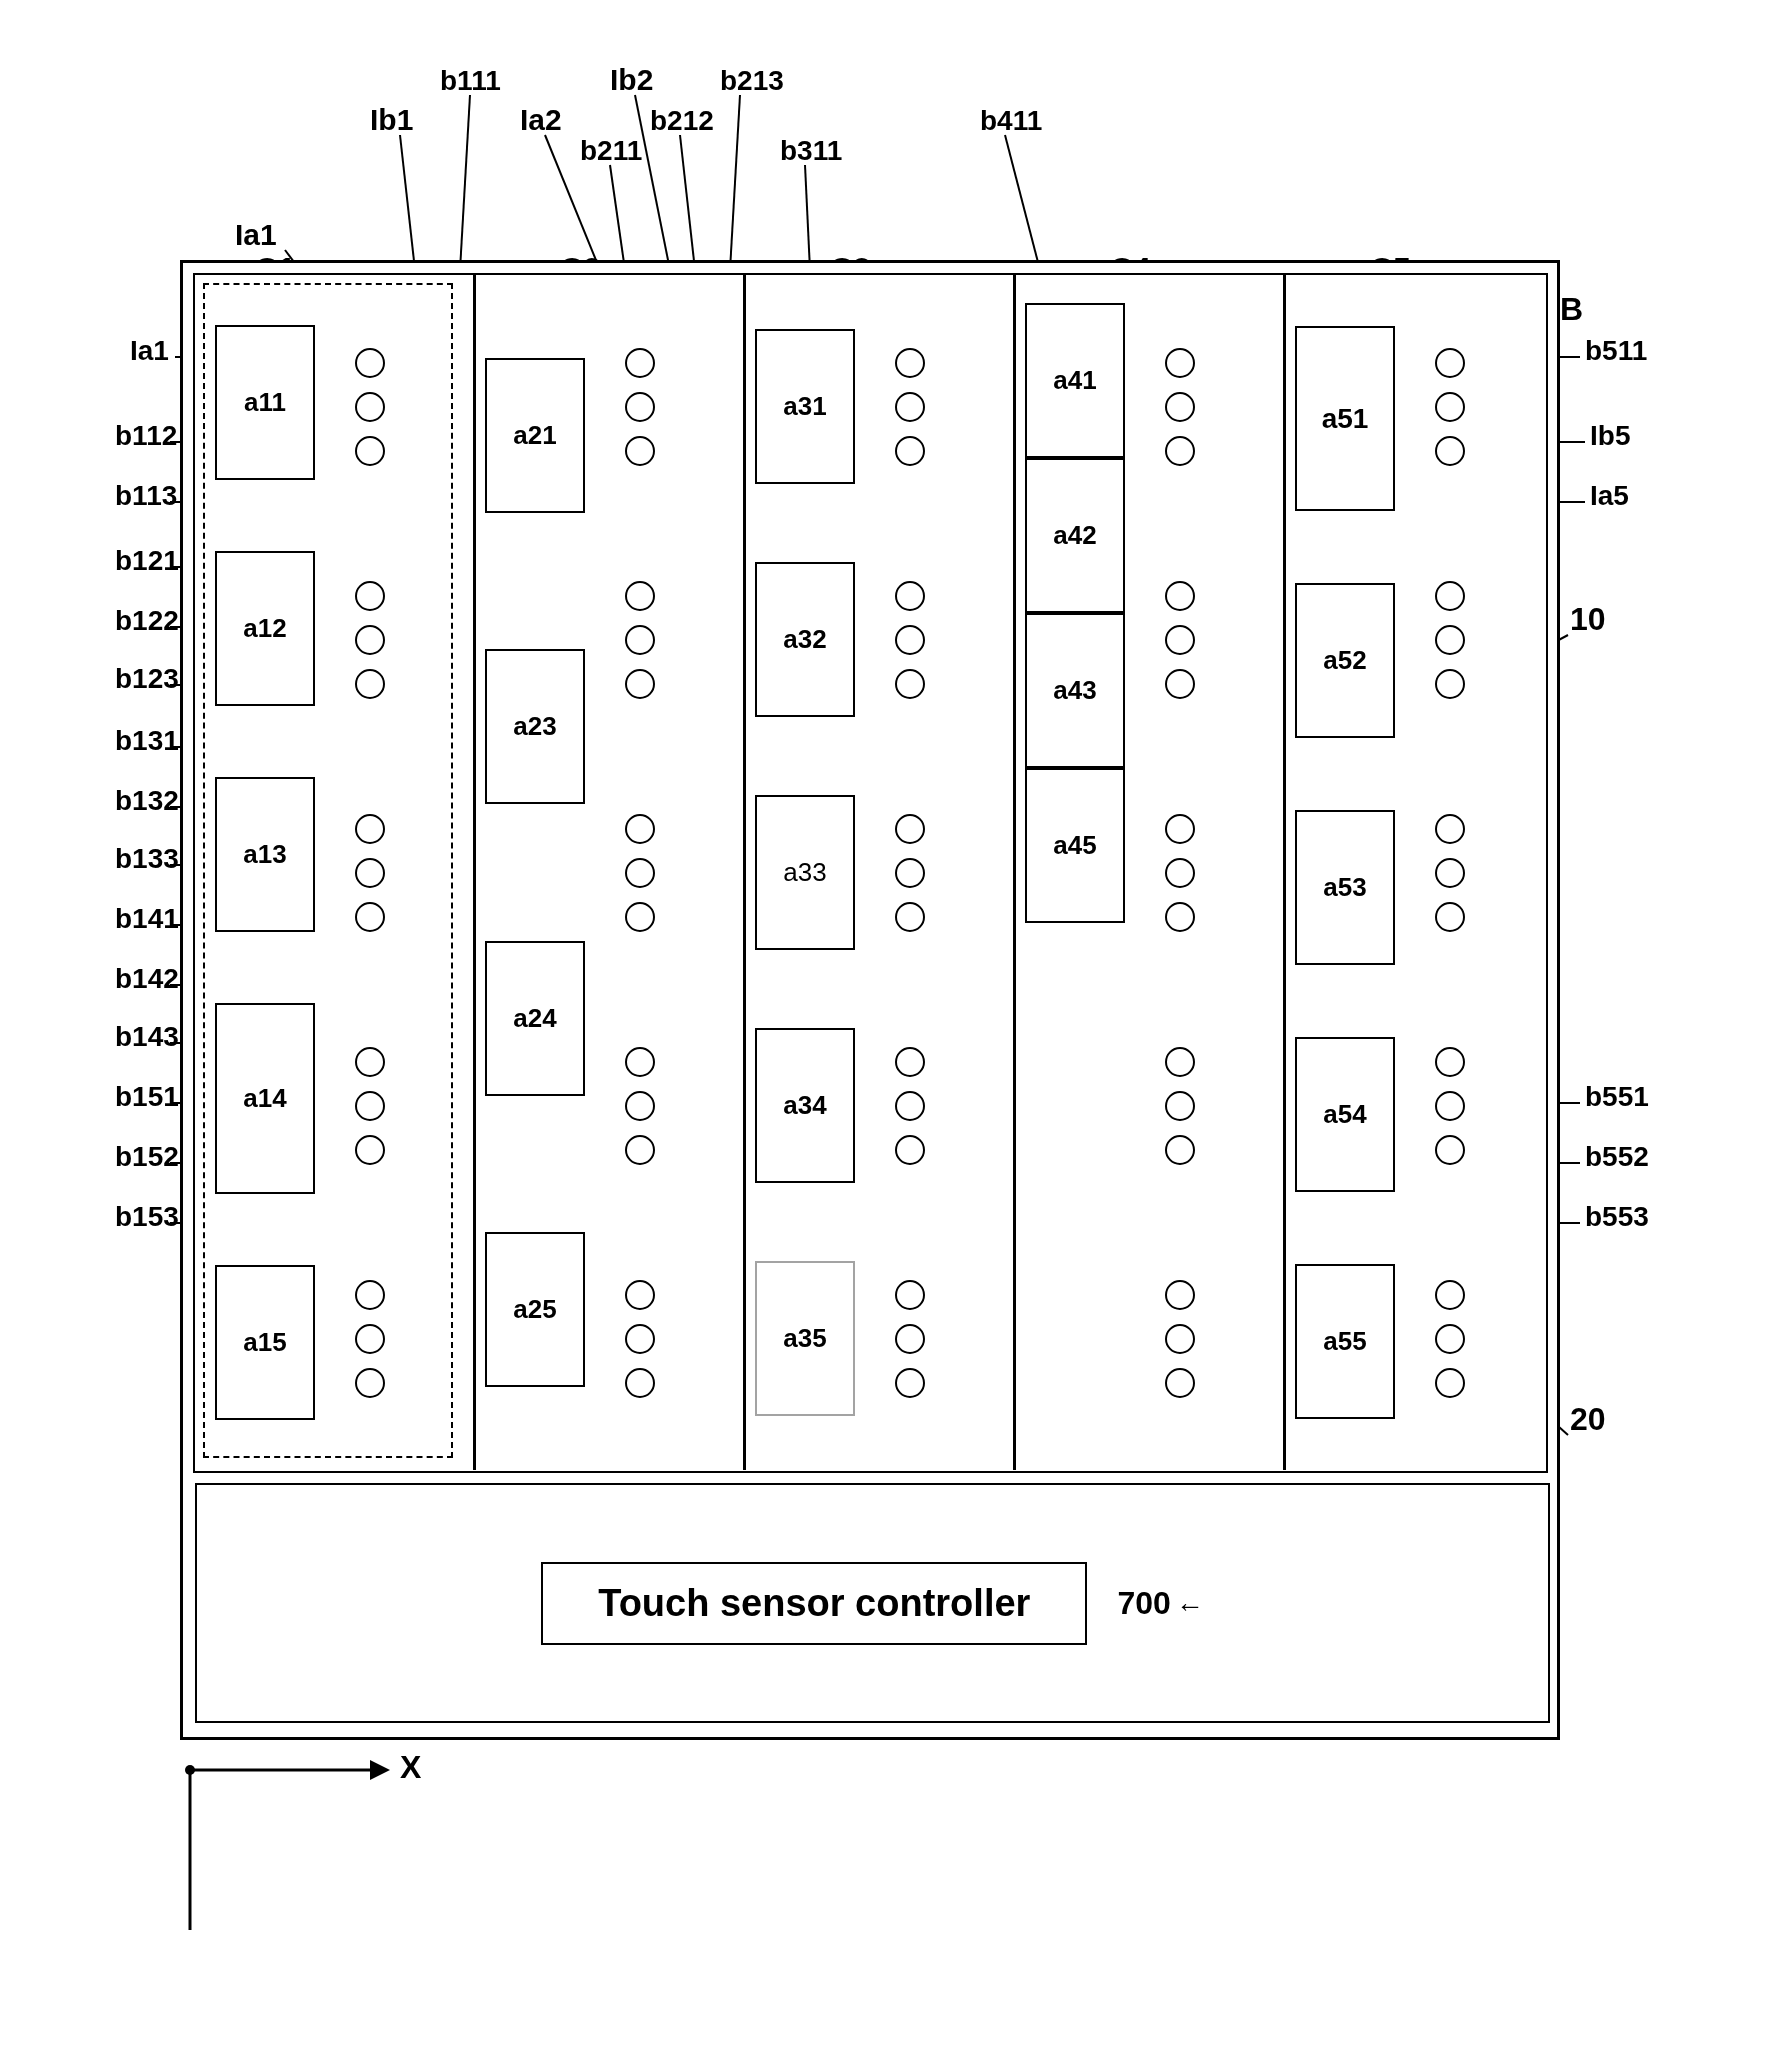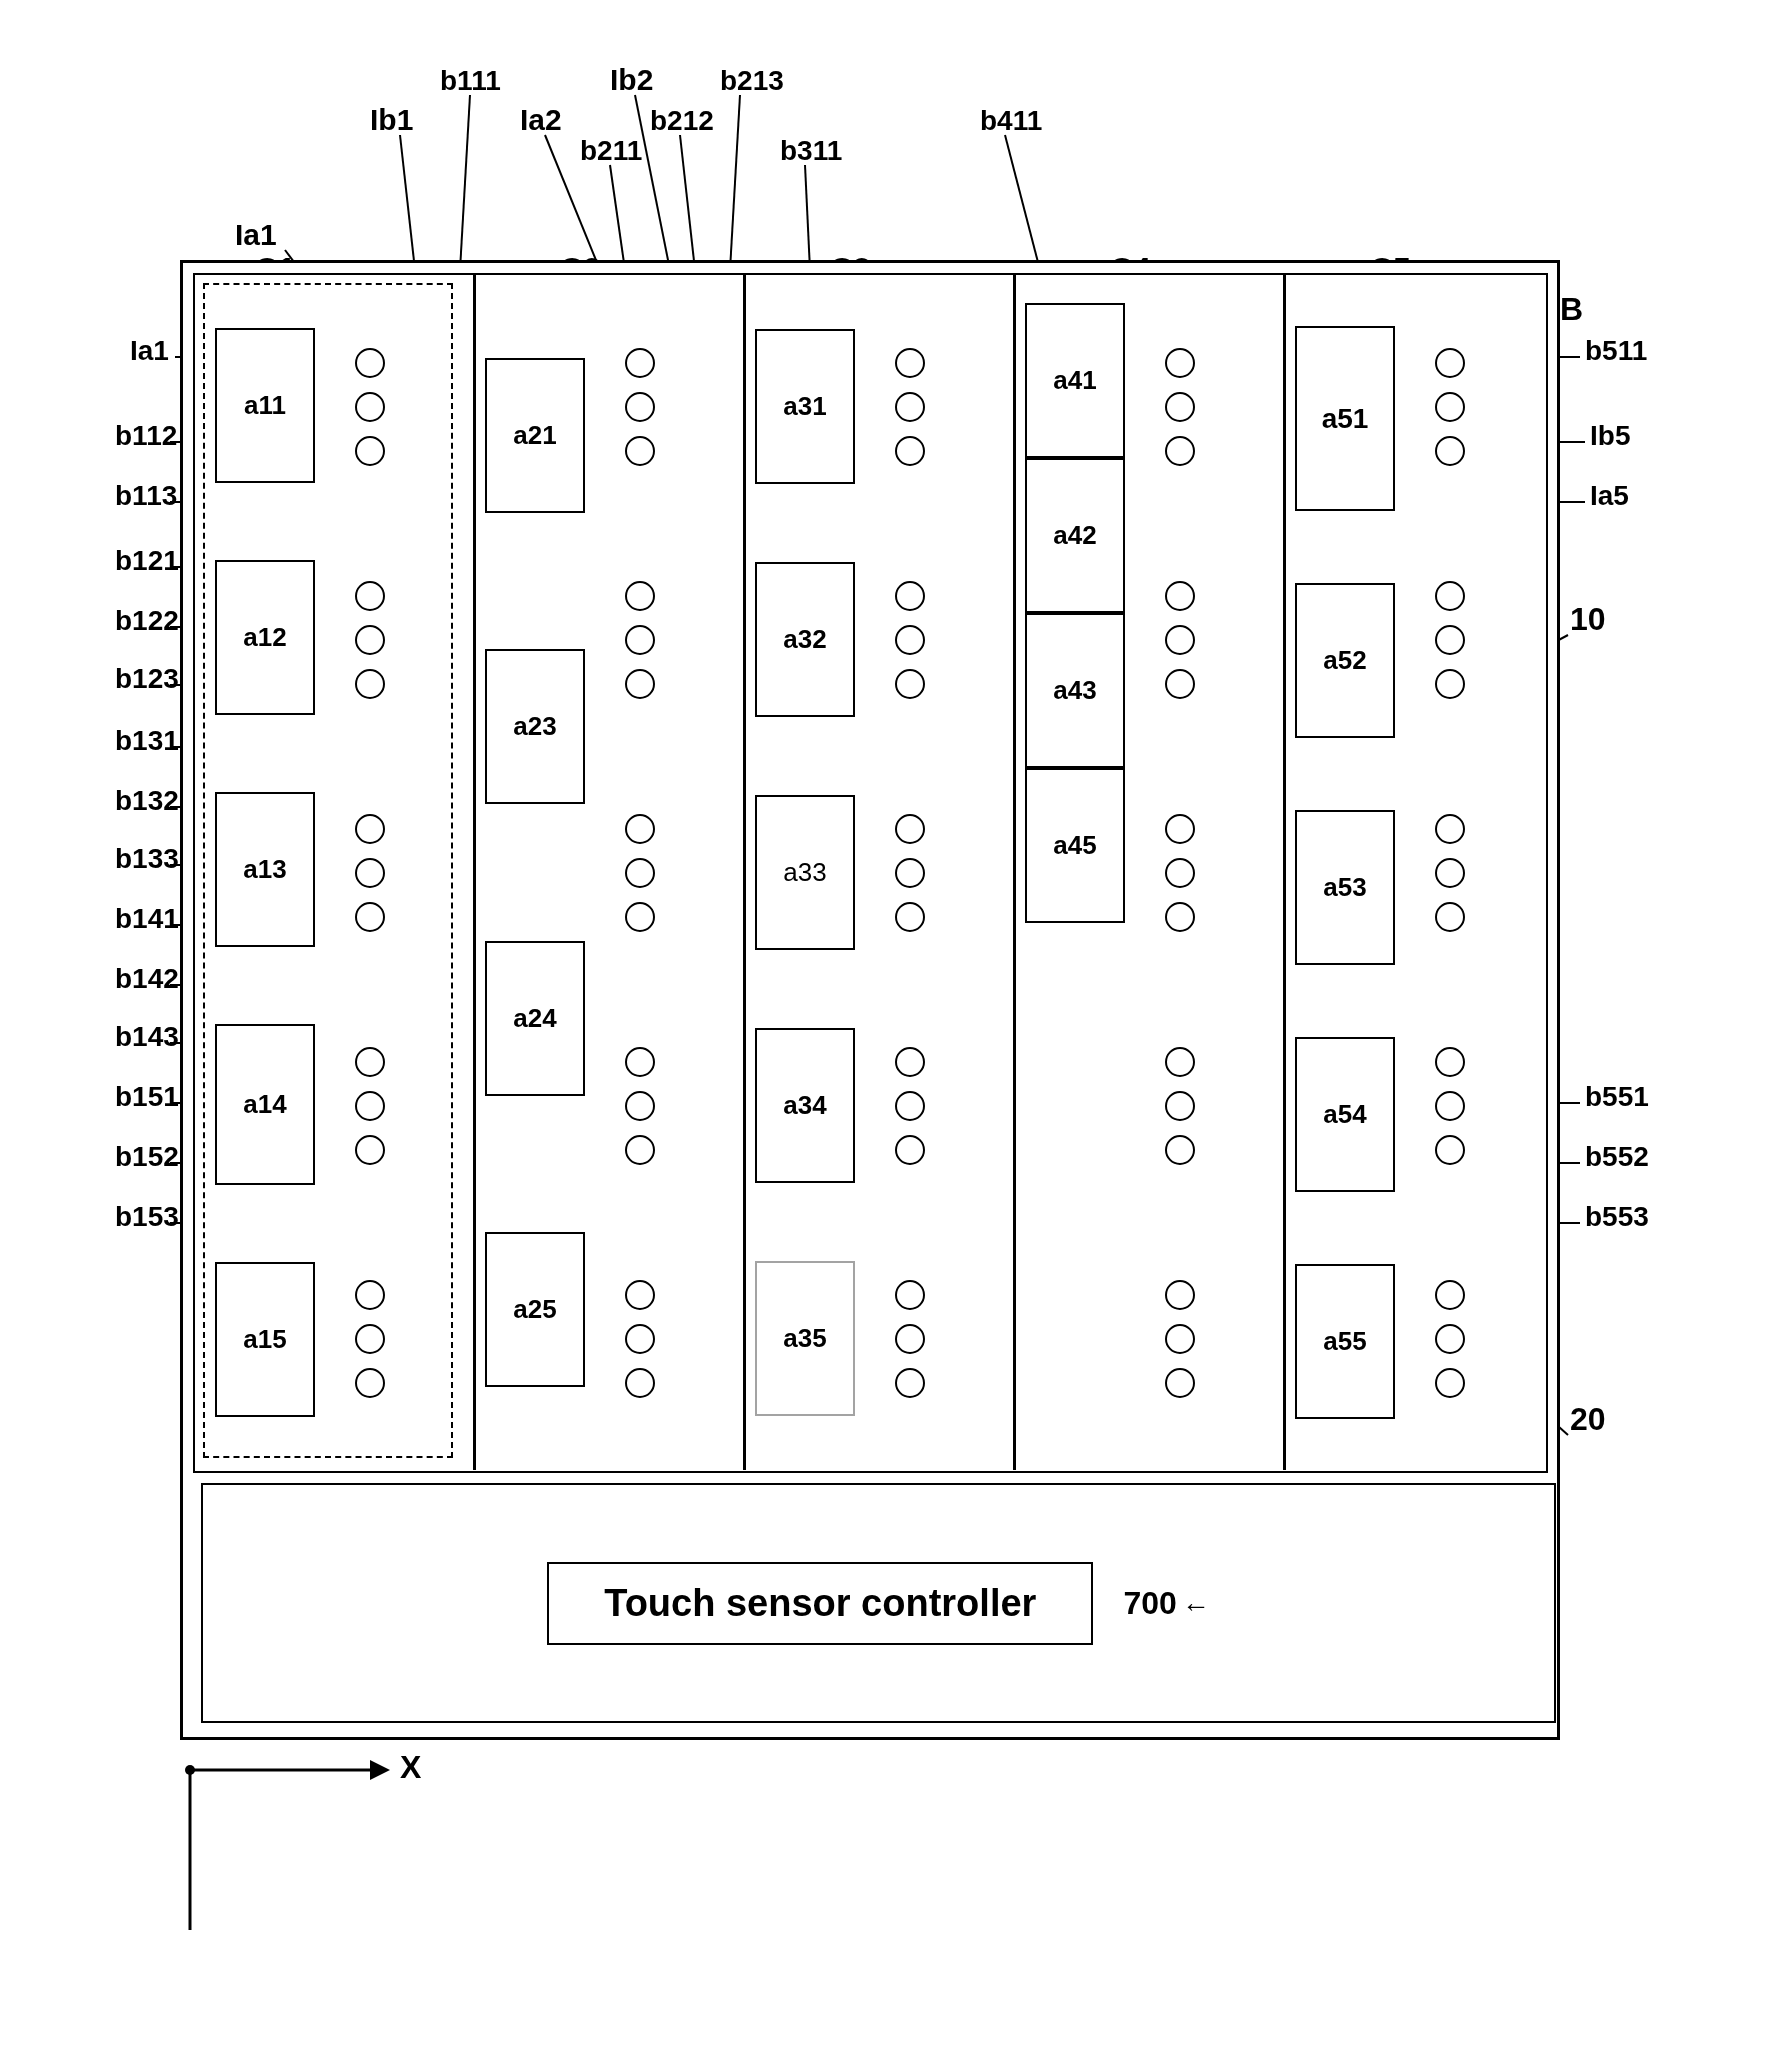--- a/index.html
+++ b/index.html
@@ -39,21 +39,21 @@
       width: 1355px;
       height: 1200px;
       border: 2px solid #000;
       background: #fff;
     }
 
     
     .controller-area {
       position: absolute;
       top: 1220px;
-      left: 18px;
+      left: 12px;
       width: 1355px;
       height: 240px;
       border: 2px solid #000;
       background: #fff;
       display: flex;
       align-items: center;
       justify-content: center;
     }
 
     .controller-box {
@@ -219,21 +219,21 @@
 
     <div class="touch-panel">
 
       <div style="position:absolute; top:8px; left:8px; width:250px; height:1175px; border:2px dashed #000;"></div>
 
       <div style="position:absolute; top:0; left:15px; width:260px; height:1195px; display:flex; flex-direction:row;">
         <div style="display:flex; flex-direction:column; justify-content:space-around; padding:15px 5px; width:120px;">
           <div style="border:2px solid #000; width:100px; height:155px; display:flex; align-items:center; justify-content:center; font-size:26px; font-weight:bold;">a11</div>
           <div style="border:2px solid #000; width:100px; height:155px; display:flex; align-items:center; justify-content:center; font-size:26px; font-weight:bold;">a12</div>
           <div style="border:2px solid #000; width:100px; height:155px; display:flex; align-items:center; justify-content:center; font-size:26px; font-weight:bold;">a13</div>
-          <div style="border:2px solid #000; width:100px; height:161px; display:flex; align-items:center; justify-content:center; font-size:26px; font-weight:bold;">a14</div>
+          <div style="border:2px solid #000; width:100px; height:191px; display:flex; align-items:center; justify-content:center; font-size:26px; font-weight:bold;">a14</div>
           <div style="border:2px solid #000; width:100px; height:155px; display:flex; align-items:center; justify-content:center; font-size:26px; font-weight:bold;">a15</div>
         </div>
         <div style="display:flex; flex-direction:column; justify-content:space-around; padding:15px 5px; width:80px;">
 
           <div style="display:flex; flex-direction:column; gap:14px; align-items:center; height:180px; justify-content:center;">
             <div style="width:30px;height:30px;border:2px solid #000;border-radius:50%;"></div>
             <div style="width:30px;height:30px;border:2px solid #000;border-radius:50%;"></div>
             <div style="width:30px;height:30px;border:2px solid #000;border-radius:50%;"></div>
           </div>
           <div style="display:flex; flex-direction:column; gap:14px; align-items:center; height:180px; justify-content:center;">

